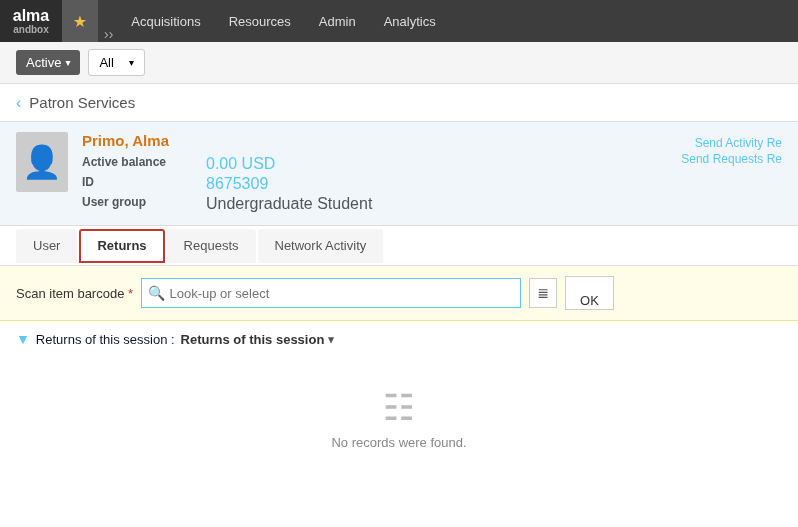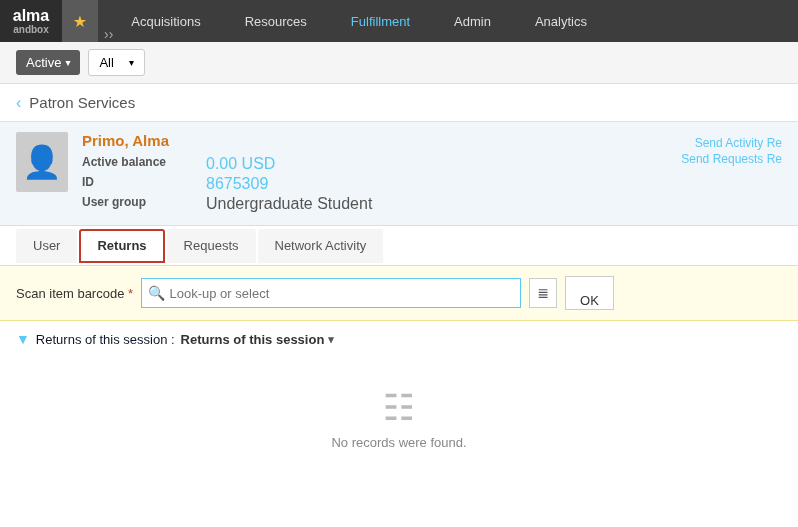--- a/index.html
+++ b/index.html
@@ -38,21 +38,21 @@
       font-size: 16px;
     }
     .breadcrumb-arrow {
       color: #aaa;
       margin: 0 4px 0 6px;
       font-size: 14px;
     }
     .nav-items {
       display: flex;
       align-items: center;
-      gap: 16px;
+      gap: 0;
     }
     .nav-item {
       color: #ddd;
       padding: 0 14px;
       height: 42px;
       display: flex;
       align-items: center;
       cursor: pointer;
       font-size: 13px;
     }
@@ -325,21 +325,20 @@
 <div class="top-nav">
   <div class="logo-area">
     <span>alma</span>
     <span class="sub">andbox</span>
   </div>
   <div class="star-btn">★</div>
   <span class="breadcrumb-arrow">››</span>
   <div class="nav-items">
     <div class="nav-item">Acquisitions</div>
     <div class="nav-item">Resources</div>
-    <div class="nav-item active">Fulfillment</div>
     <div class="nav-item">Admin</div>
     <div class="nav-item">Analytics</div>
   </div>
 </div>
 
 <div class="search-bar">
   <div class="search-dropdown">
     <span>Active</span>
     <span class="arrow">▾</span>
   </div>

